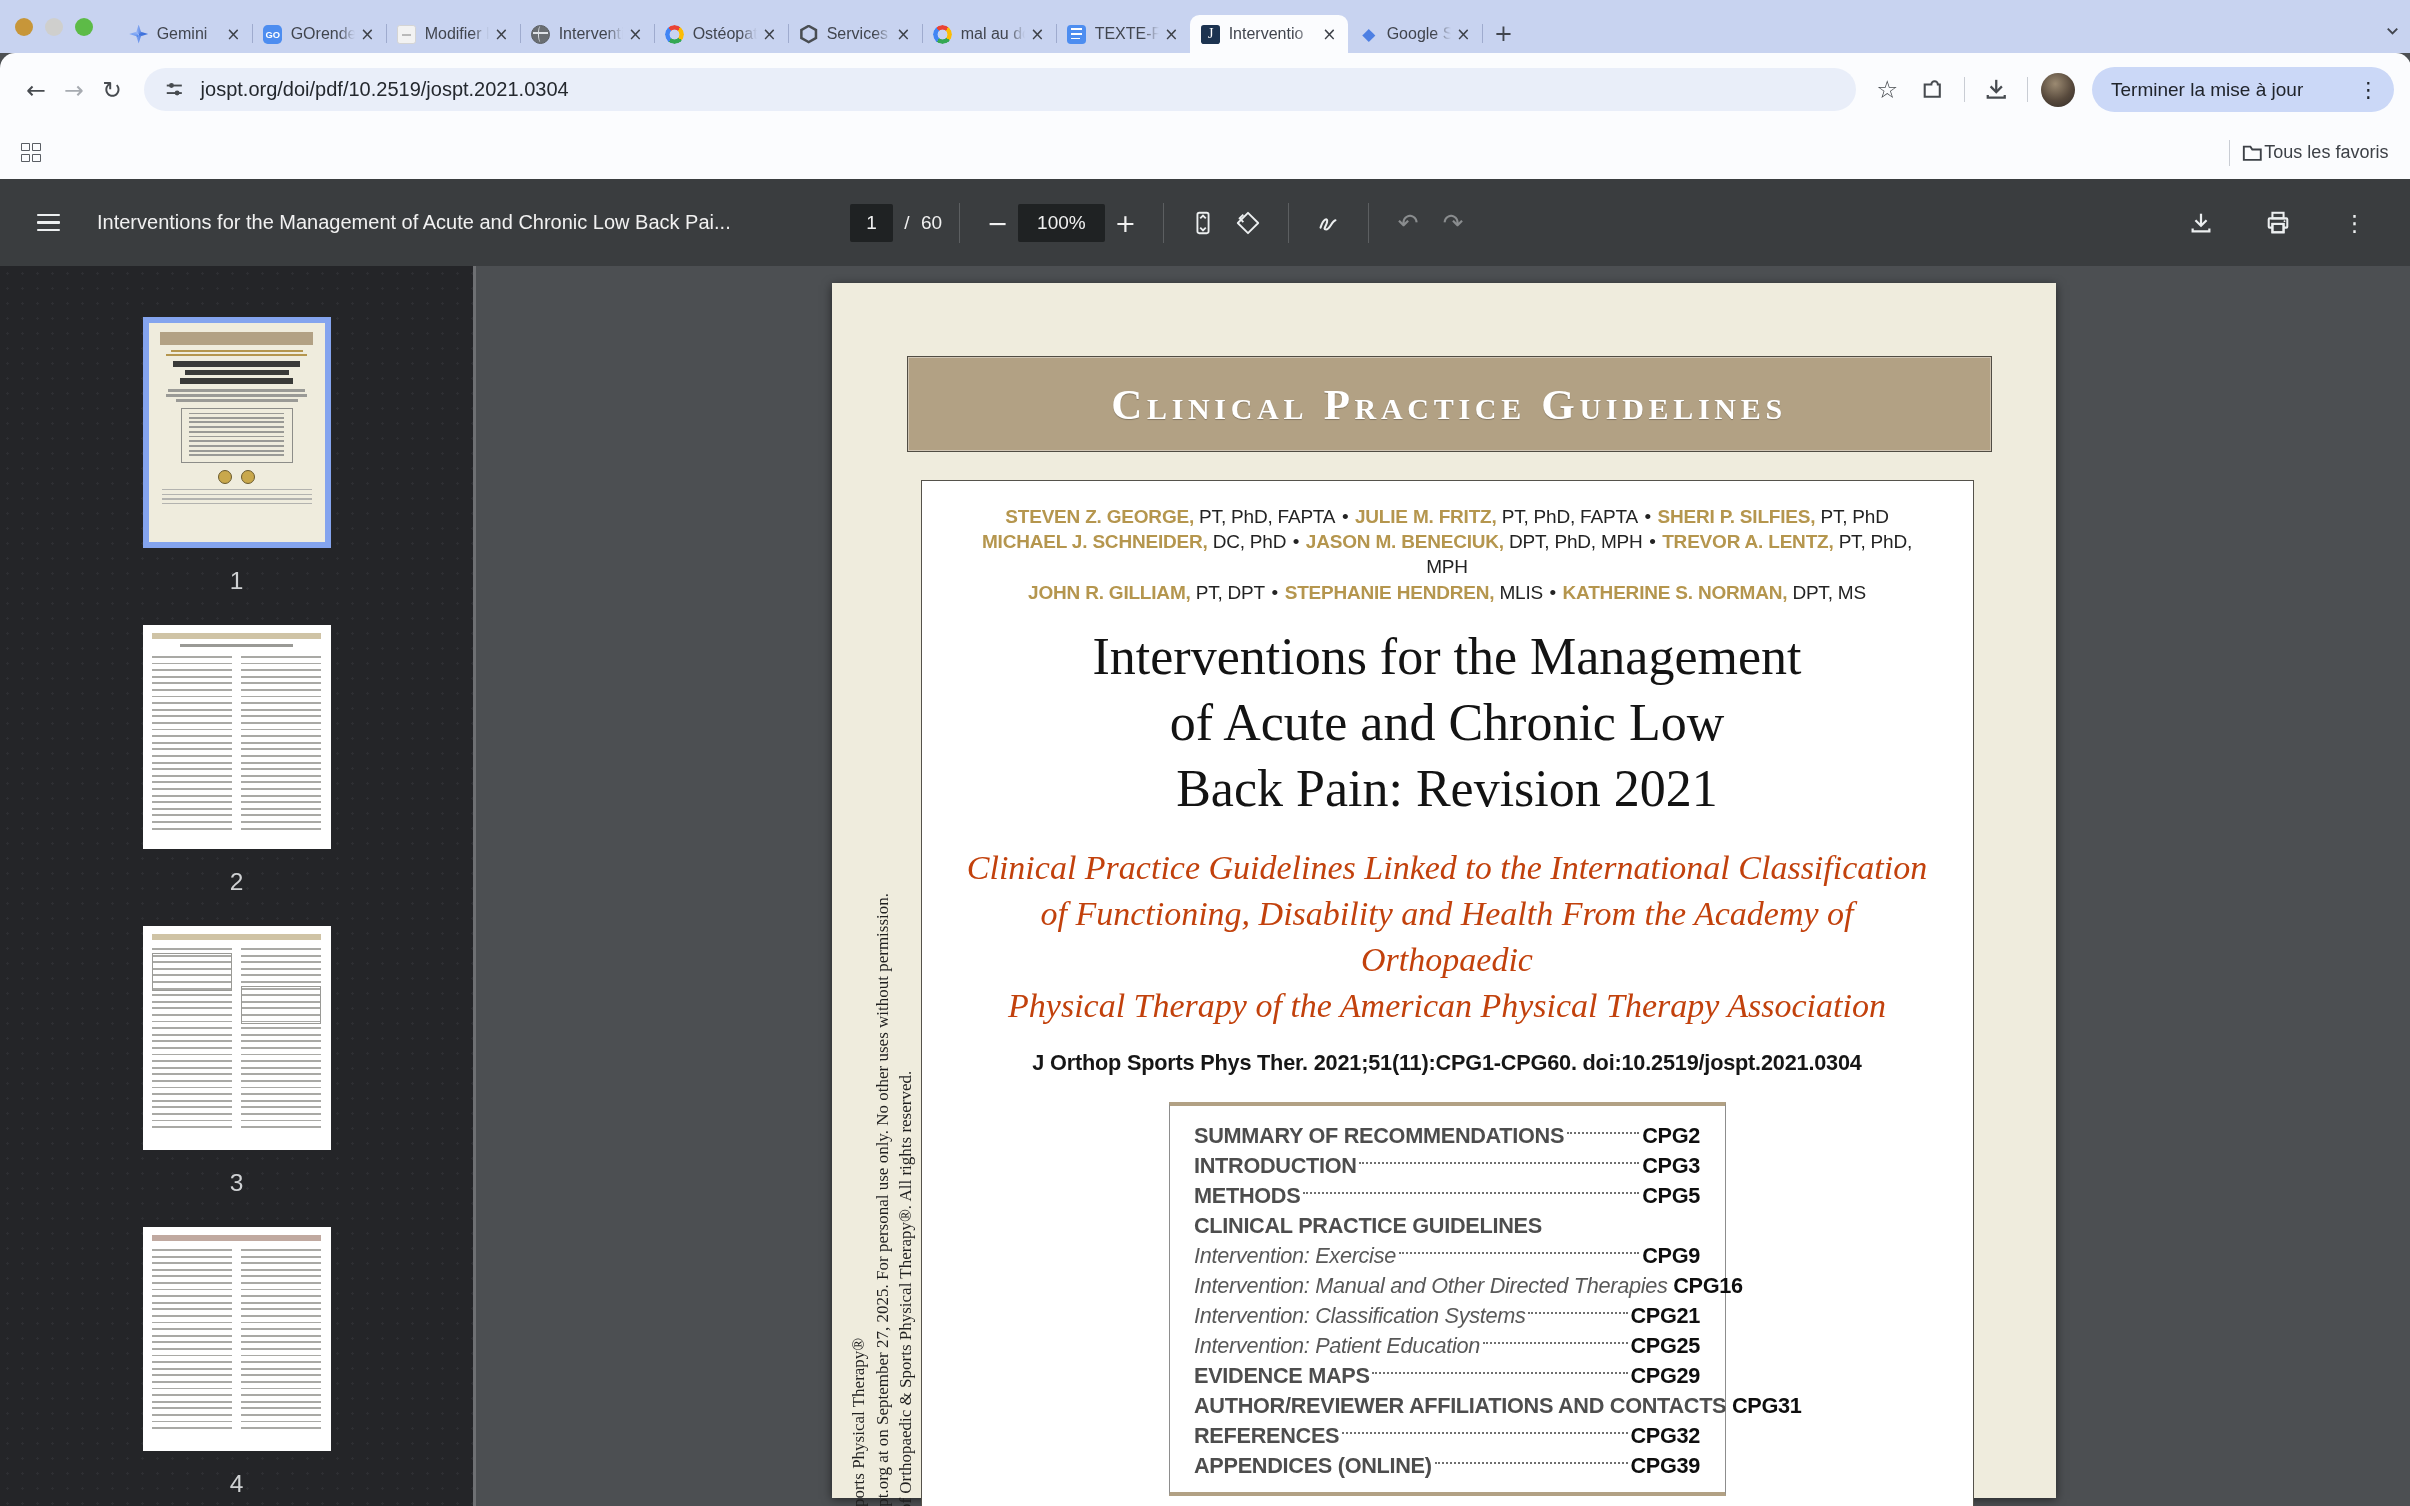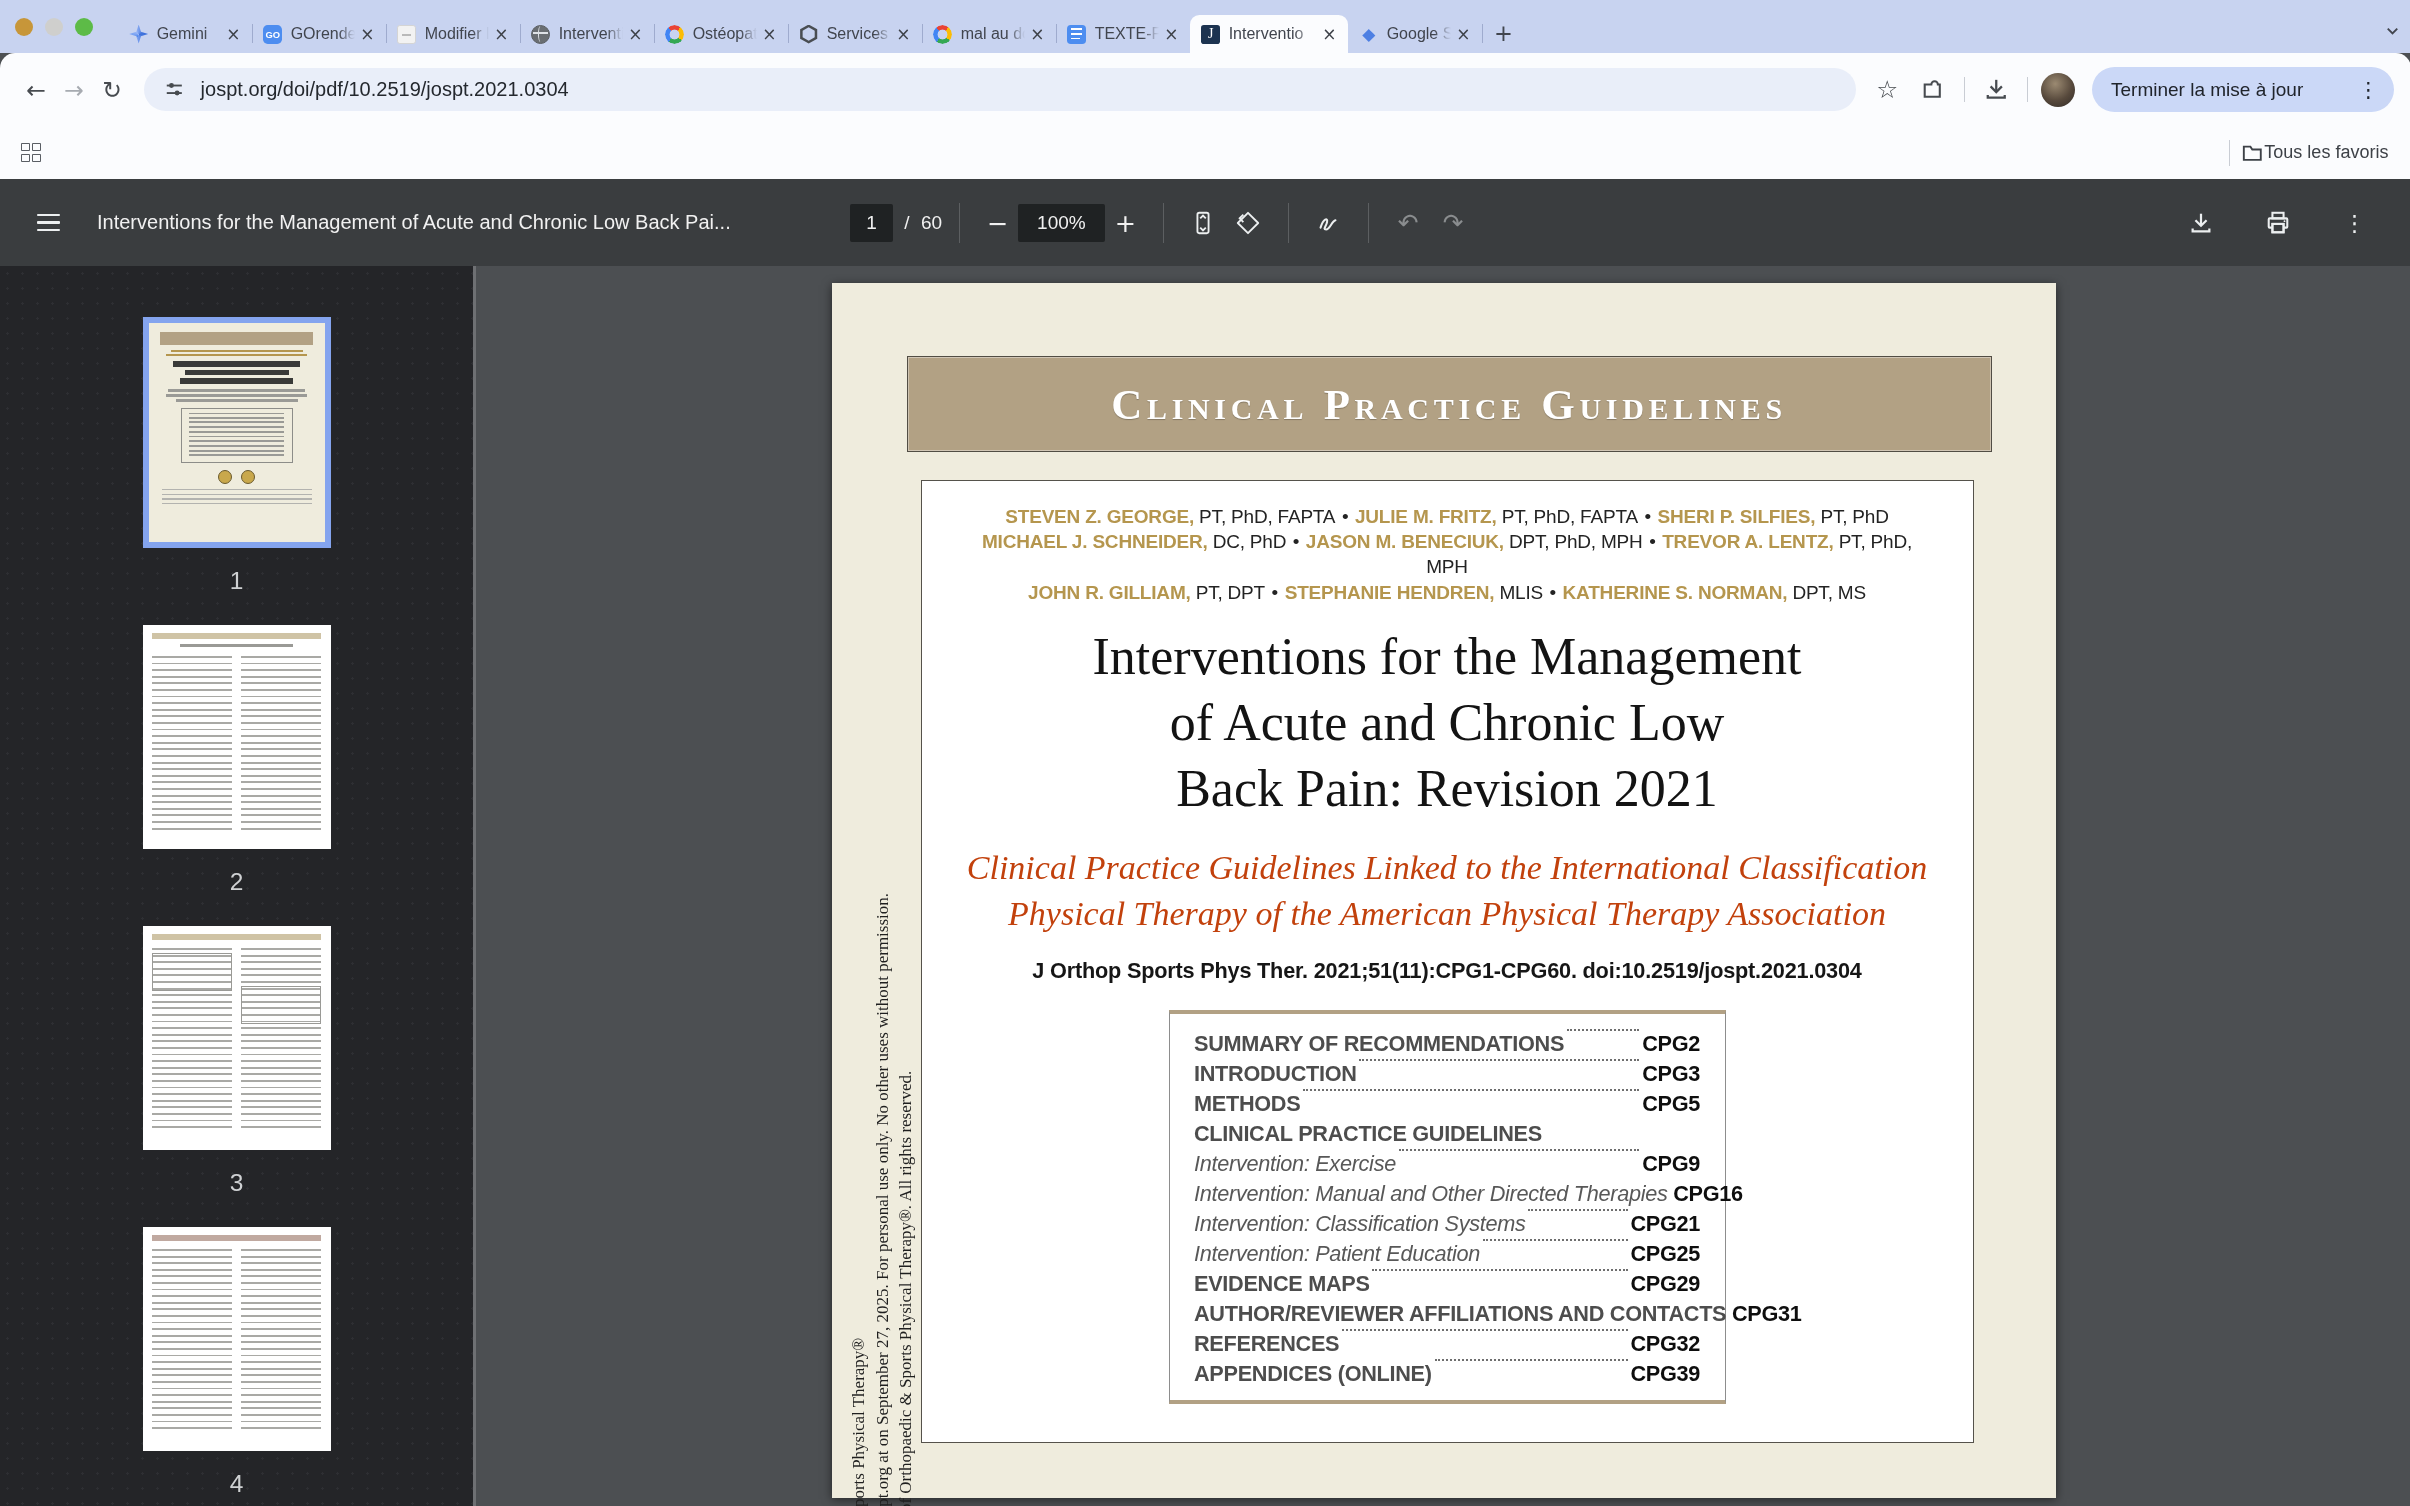--- a/index.html
+++ b/index.html
@@ -126,21 +126,21 @@
   .au-line .nm { color:#b5964e; font-weight:bold; }
   .au-line .cr { color:#232323; }
   .au-line .bl { margin:0 6.6px; color:#232323; }
 
   .doc-title { margin-top:19px; text-align:center; font-family:Liberation Serif, serif; font-size:52px; line-height:66px; color:#131313; }
   .doc-sub { margin-top:22.6px; text-align:center; font-family:"Liberation Serif", serif; font-style:italic; font-size:34px; line-height:46px; color:#c2410c; }
   .citation { margin-top:21px; text-align:center; font-size:21.7px; font-weight:600; letter-spacing:-0.2px; color:#161616; }
 
   .tocbox { margin:26px auto 0; width:557px; border:1.9px solid #8d8d8d; border-top:4.7px solid #b2a184; border-bottom:4.7px solid #b2a184;
       padding:15px 24.5px 11.3px; }
-  .toc-row { display:flex; align-items:flex-start; font-size:21.7px; line-height:30px; letter-spacing:-0.3px; }
+  .toc-row { display:flex; align-items:center; font-size:21.7px; line-height:30px; letter-spacing:-0.3px; }
   .toc-row .tl { white-space:nowrap; }
   .toc-row.caps .tl { font-weight:bold; color:#4d4d4d; }
   .toc-row.ital .tl { font-style:italic; color:#585858; }
   .toc-row .lead { flex:1; border-bottom:2.4px dotted #6e6e6e; margin:0 2.8px 5.6px; }
   .toc-row .tp { font-weight:bold; color:#0e0e0e; white-space:nowrap; }
 
   .sidetext { position:absolute; left:15px; top:1412px; transform:rotate(-90deg); transform-origin:0 0;
       width:1139px; font-family:"Liberation Serif", serif; font-size:17px; line-height:23.5px; color:#1f1f1f; }
   .sidetext div { white-space:nowrap; }
 
@@ -412,20 +412,21 @@
         </div>
 
         <div class="doc-title">
           <div>Interventions for the Management</div>
           <div>of Acute and Chronic Low</div>
           <div>Back Pain: Revision 2021</div>
         </div>
 
         <div class="doc-sub">
           <div>Clinical Practice Guidelines Linked to the International Classification</div>
+          <div>of Functioning, Disability and Health From the Academy of Orthopaedic</div>
           <div>Physical Therapy of the American Physical Therapy Association</div>
         </div>
 
         <div class="citation">J Orthop Sports Phys Ther. 2021;51(11):CPG1-CPG60. doi:10.2519/jospt.2021.0304</div>
 
         <div class="tocbox">
           <div class="toc-row caps">
               <span class="tl">SUMMARY OF RECOMMENDATIONS</span>
               <span class="lead"></span>
               <span class="tp">CPG2</span>

